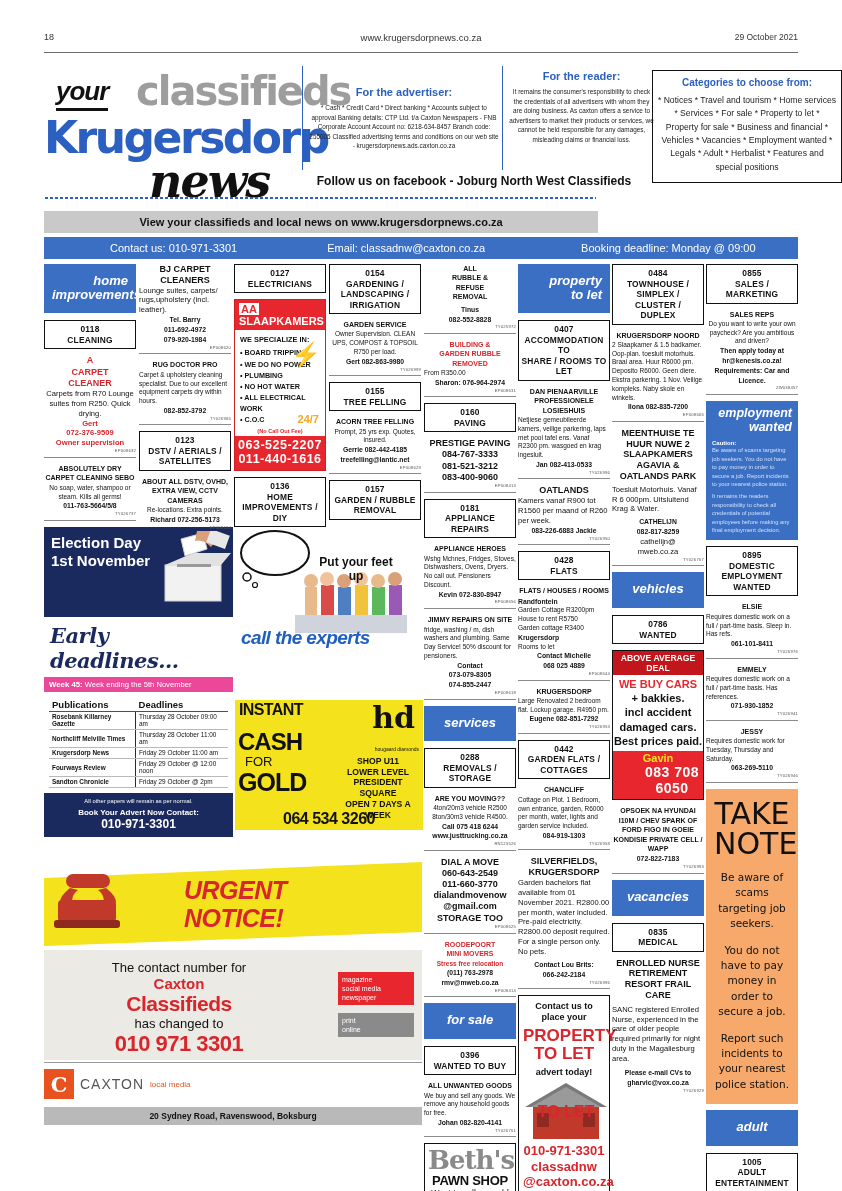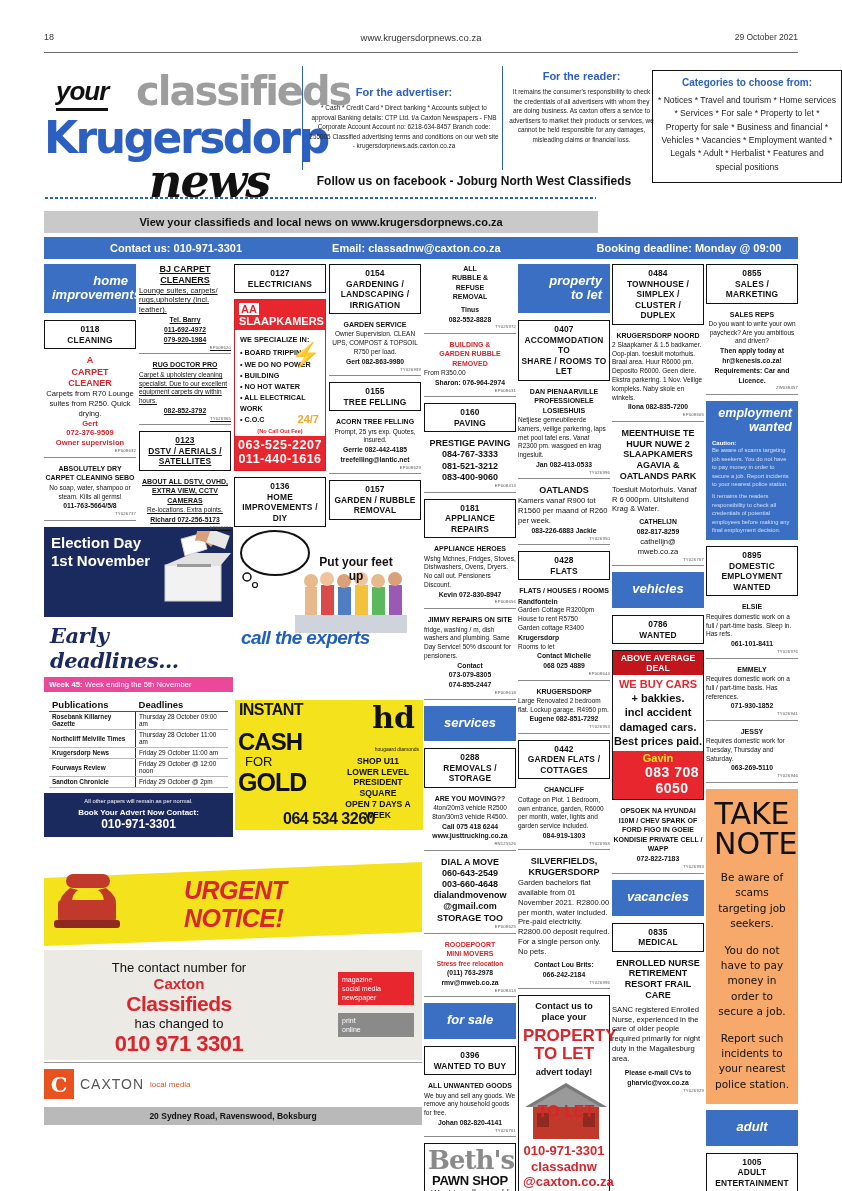--- a/index.html
+++ b/index.html
@@ -46,30 +46,30 @@
 
   
   .dotrule{position:absolute;left:44px;top:196px;width:552px;height:4px;
     background-image:radial-gradient(#2b5fc0 45%, transparent 46%);
     background-size:5px 4px;background-repeat:repeat-x;}
 
   
   .greybar{position:absolute;left:44px;top:211px;width:554px;height:22px;background:#c9c9c9;
     display:flex;align-items:center;justify-content:center;font-size:11px;font-weight:bold;color:#111;}
   .bluebar{position:absolute;left:44px;top:237px;width:754px;height:22px;background:#3b6fc4;
-    color:#fff;font-size:11px;font-weight:bold;display:flex;align-items:center;}
+    color:#fff;font-size:11px;font-weight:normal;display:flex;align-items:center;}
   .bluebar span{display:block;}
   .bb1{margin-left:66px;}
   .bb2{margin-left:90px;}
   .bb3{margin-left:96px;}
 
   
   .cols{position:absolute;left:44px;top:264px;width:754px;height:880px;}
   .col{position:absolute;top:0;width:92px;}
-  .c1{left:0;}   .c2{left:95px;text-decoration:underline;}  .c3{left:190px;} .c4{left:285px;}
+  .c1{left:0;}   .c2{left:95px;}  .c3{left:190px;} .c4{left:285px;}
   .c5{left:380px;} .c6{left:474px;} .c7{left:568px;} .c8{left:662px;}
 
   
   .catnum{border:1.3px solid #111;text-align:center;padding:3px 2px;margin:0 0 6px 0;
     font-weight:bold;font-size:8.4px;line-height:1.25;letter-spacing:.2px;}
   
   .secban{background:#3b6fc4;color:#fff;font-style:italic;font-weight:bold;
     font-size:13px;text-align:right;padding:10px 8px 12px;margin:0 0 7px 0;line-height:1.05;}
   .secban.ctr{text-align:center;}
 
@@ -360,21 +360,21 @@
       <div class="aabox">
         <div class="top">
           <span class="aa">AA</span>
           <span>SLAAPKAMERS</span>
         </div>
         <div class="lst">
           <div class="hdr">WE SPECIALIZE IN:</div>
           <div id="aa-items">
               <div>• BOARD TRIPPING</div>
               <div>• WE DO NO POWER</div>
-              <div>• BUILDING</div>
+              <div>• PLUMBING</div>
               <div>• NO HOT WATER</div>
               <div>• ALL ELECTRICAL WORK</div>
               <div>• C.O.C</div>
             </div>
           <div class="bolt">⚡</div>
           <div class="ct">24/7</div>
         </div>
         <div class="noc">(No Call Out Fee)</div>
         <div class="phn">
           <div>063-525-2207</div>
@@ -484,21 +484,21 @@
         <span class="hd">ARE YOU MOVING??</span>
         <div>4ton/20m3 vehicle R2500 8ton/30m3 vehicle R4500.</div>
         <div><b>Call 075 418 6244</b></div>
         <div><b>www.justtrucking.co.za</b></div>
         <span class="code">RN125526</span>
       </div>
 
       <div class="ad">
         <span class="hdb">DIAL A MOVE</span>
         <div class="lg">060-643-2549</div>
-        <div class="lg">003-660-4648</div>
+        <div class="lg">011-660-3770</div>
         <div class="lg" style="white-space:pre-line">dialandmovenow
 @gmail.com</div>
         <div class="lg">STORAGE TOO</div>
         <span class="code">EP008625</span>
       </div>
 
       <div class="ad">
         <span class="hd red" style="white-space:pre-line">ROODEPOORT
 MINI MOVERS</span>
         <div class="red">Stress free relocation</div>

